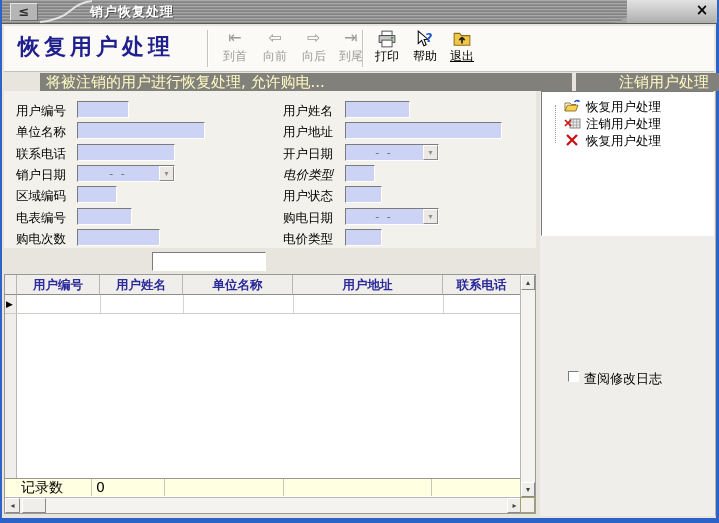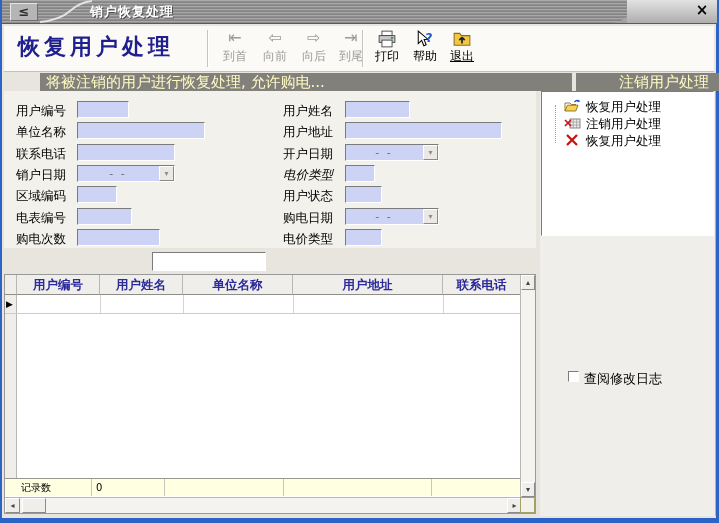--- a/index.html
+++ b/index.html
@@ -58,21 +58,21 @@
   .ghcell{position:absolute;top:0;height:20px;line-height:20px;text-align:center;
       font-weight:bold;color:#2a2a9a;font-size:12.5px;background:#f0eeea;
       border-right:1px solid #b9b7b1;border-bottom:1px solid #8f8d87;box-sizing:border-box;}
   #gbody{position:absolute;left:0;top:20px;width:515px;height:183px;background:#fff;}
   #selcol{position:absolute;left:0;top:0;width:12px;height:183px;background:#f0eeea;
       border-right:1px solid #b9b7b1;box-sizing:border-box;}
   #rowmark{position:absolute;left:1px;top:4px;font-size:9px;color:#000;}
   .gline-v{position:absolute;top:0;width:1px;height:18px;background:#d7d5cf;}
   #row1-border{position:absolute;left:0;top:18px;width:515px;height:1px;background:#cfcdc7;}
   #gfoot{position:absolute;left:0;top:203px;width:515px;height:18px;background:#ffffe1;
-      border-top:1px solid #9a9890;box-sizing:border-box;line-height:17px;font-size:10px;}
+      border-top:1px solid #9a9890;box-sizing:border-box;line-height:17px;font-size:14px;}
   .gfline{position:absolute;top:0;width:1px;height:17px;background:#c9c7b9;}
   
   .sbtn{position:absolute;background:#f0eeea;border:1px solid #fff;
       border-bottom-color:#8a8a8a;border-right-color:#8a8a8a;box-sizing:border-box;
       color:#444;text-align:center;}
   #vscroll{position:absolute;right:0;top:0;width:15px;height:222px;background:#f5f3ef;
       border-left:1px solid #b9b7b1;box-sizing:border-box;}
   #hscroll{position:absolute;left:0;top:222px;width:517px;height:16px;background:#f5f3ef;
       border-top:1px solid #b9b7b1;box-sizing:border-box;}
   #hthumb{position:absolute;left:17px;top:0;width:24px;height:15px;background:#f0eeea;

